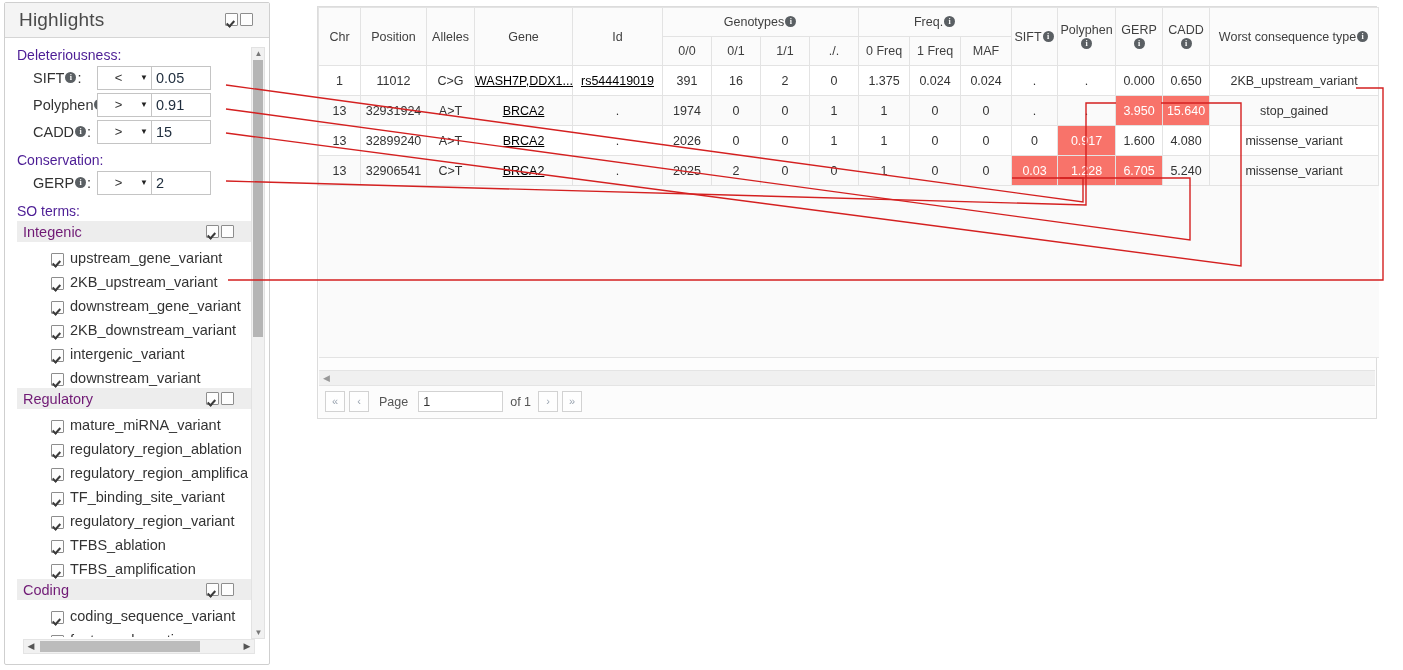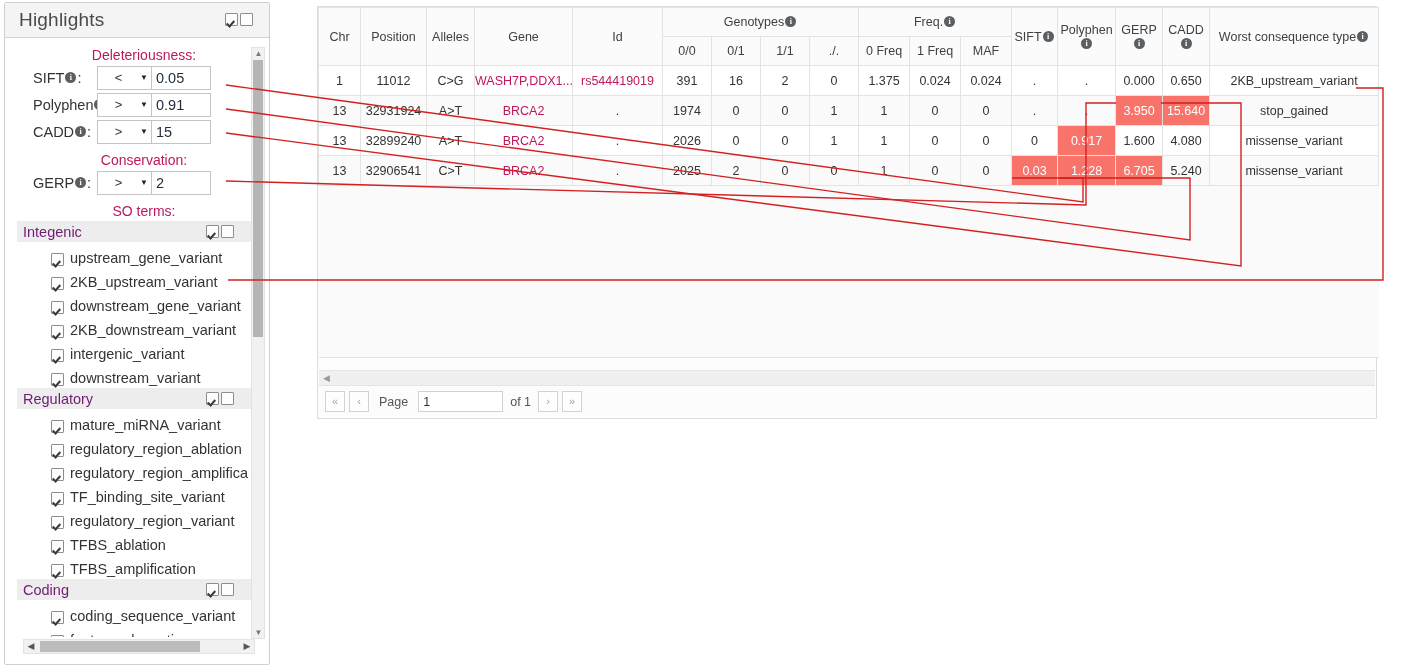--- a/index.html
+++ b/index.html
@@ -57,23 +57,22 @@
     position: absolute;
     left: 0; top: 36px;
     width: 264px; height: 598px;
     overflow: hidden;
   }
   #sidebar-scroll-inner {
     position: absolute; left: 0; top: 0;
     width: 250px;
   }
   .section-label {
-    font-size: 14px; color: #be185d;
-    margin: 8px 0 2px 28px;
-    text-align: center;
+    font-size: 14px; color: #4c1d95;
+    margin: 8px 0 2px 12px;
   }
   .filter-row {
     display: flex; align-items: center;
     margin: 0 0 2px 12px;
     height: 25px;
   }
   .filter-name {
     width: 80px;
     font-size: 14.5px; color: #333;
     text-align: left;
@@ -217,21 +216,22 @@
     vertical-align: middle;
   }
   table.grid tbody td {
     height: 30px;
     vertical-align: middle;
   }
   tbody tr.odd td { background: #ffffff; }
   tbody tr.even td { background: #fafafa; }
   tbody tr.filler td { background: #fafafa; border-left: none; border-right: none; }
   .lnk {
-    color: #be185d;
+    color: #000000;
+    text-decoration: underline;
     cursor: pointer;
   }
   .hl {
     background: #f8736a !important;
     color: #ffffff !important;
   }
   .cq-green { color: #2e8b35; }
   .cq-red { color: #e8413c; }
   .cq-orange { color: #e29a3c; }
   .th-info { vertical-align: 2px; }

